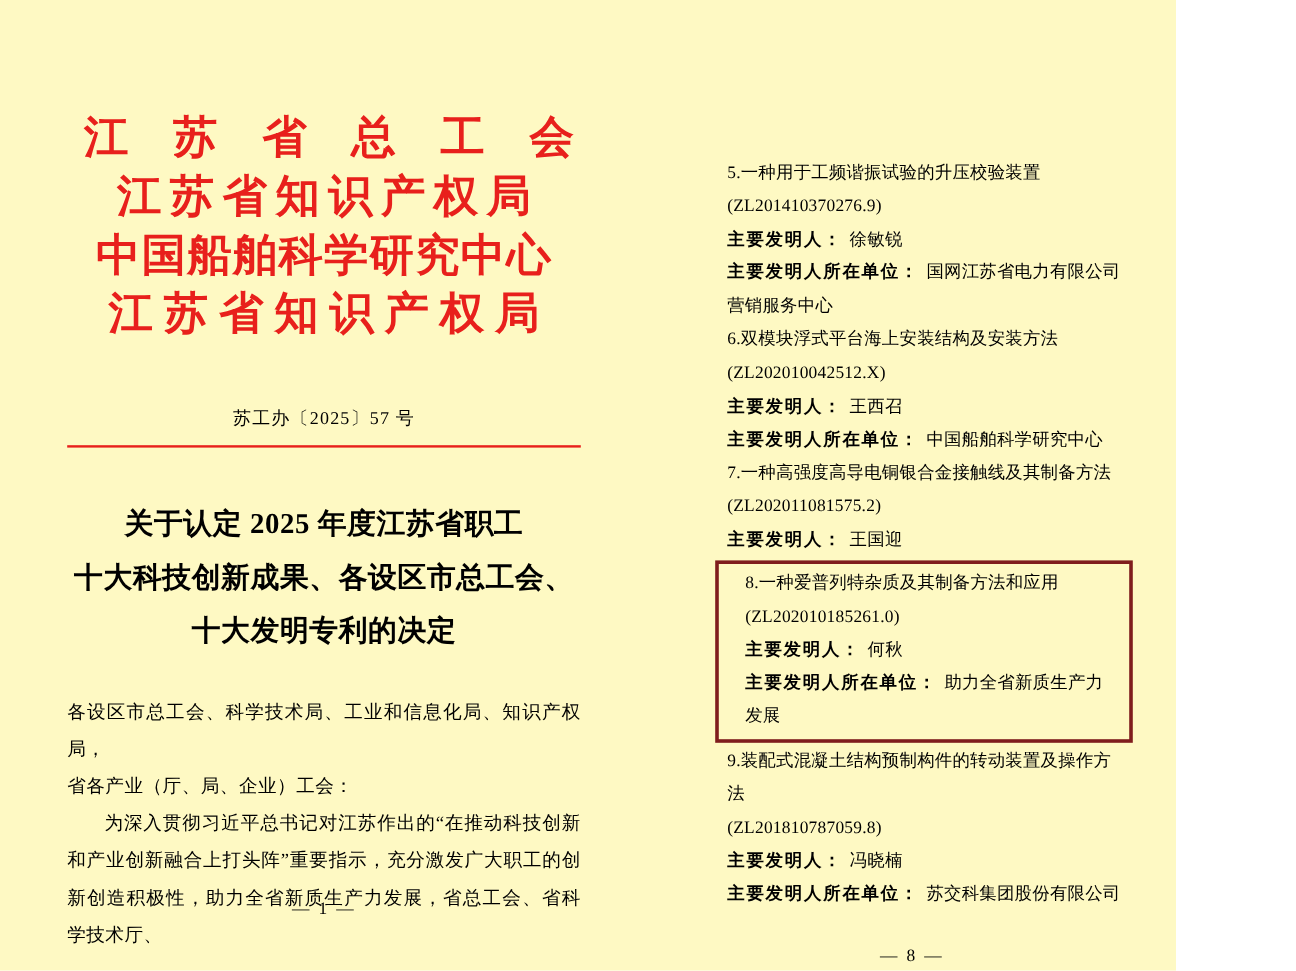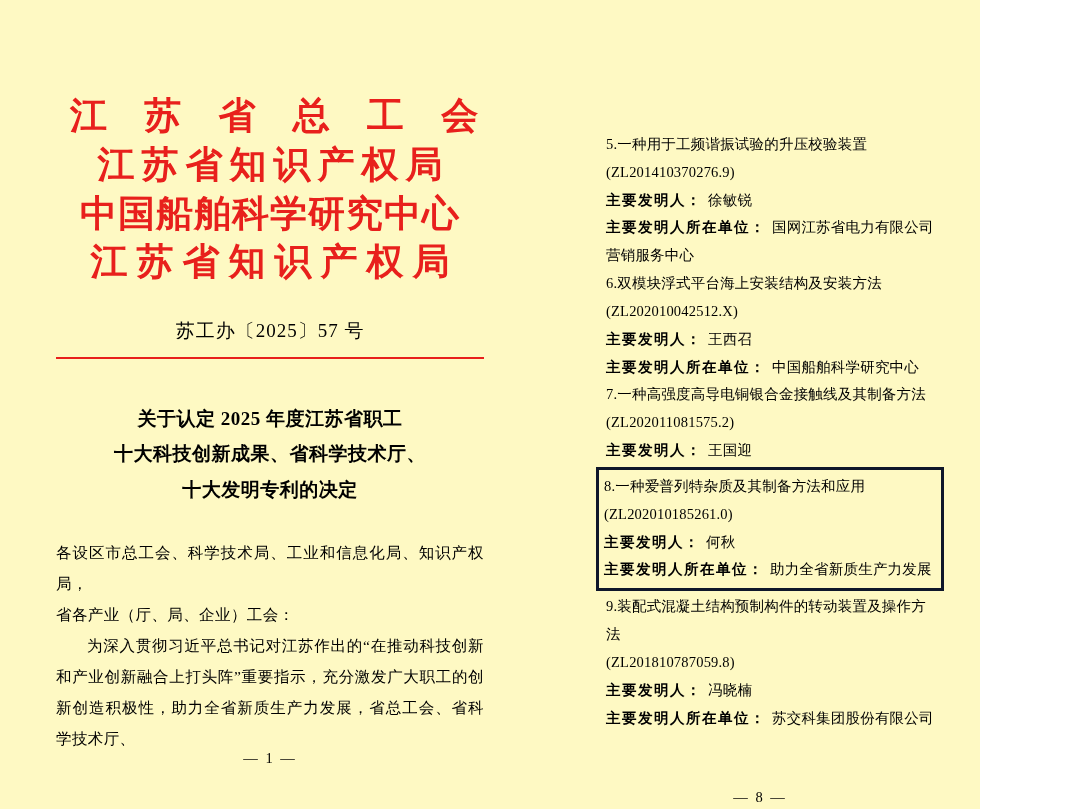--- a/index.html
+++ b/index.html
@@ -43,34 +43,34 @@
     letter-spacing: 1px;
     white-space: nowrap;
   }
   .masthead .line.l1 { letter-spacing: 14px; padding-left: 14px; }
   .masthead .line.l2 { letter-spacing: 7px; padding-left: 7px; }
   .masthead .line.l3 { letter-spacing: 1px; }
   .masthead .line.l4 { letter-spacing: 9px; padding-left: 9px; }
 
   .doc-number {
     text-align: center;
-    font-size: 19px;
-    margin-top: 31px;
+    font-size: 15px;
+    margin-top: 52px;
     letter-spacing: 1px;
   }
   .red-rule {
     margin-top: 13px;
     height: 2px;
     background: #e8201c;
     width: 100%;
   }
   .doc-title {
     text-align: center;
     font-weight: bold;
-    font-size: 19px;
+    font-size: 24px;
     line-height: 1.85;
     margin-top: 42px;
     letter-spacing: 0.5px;
   }
   .body-text {
     margin-top: 30px;
     font-size: 15.5px;
     line-height: 2.0;
     letter-spacing: 0.4px;
     text-align: justify;
@@ -106,23 +106,23 @@
   .entry .zl { }
   .entry .kv { }
   .entry .kv b {
     font-weight: bold;
     letter-spacing: 1.5px;
   }
   .entry .kv .val { margin-left: 6px; }
 
   .highlight-box {
     position: relative;
-    border: 3px solid #0f172a;
+    border: 3px solid #7f1d1d;
     margin: 2px -8px 2px -10px;
-    padding: 3px 8px 4px 5px;
+    padding: 3px 8px 4px 22px;
     box-sizing: border-box;
   }
 </style>
 </head>
 <body>
 
 <div class="page">
 
   <div class="left-page">
     <div class="masthead">
@@ -130,21 +130,21 @@
       <div class="line l2">江苏省知识产权局</div>
       <div class="line l3">中国船舶科学研究中心</div>
       <div class="line l4">江苏省知识产权局</div>
     </div>
 
     <div class="doc-number">苏工办〔2025〕57 号</div>
     <div class="red-rule"></div>
 
     <div class="doc-title">
       <div>关于认定 2025 年度江苏省职工</div>
-      <div>十大科技创新成果、省科学技术厅、</div>
+      <div>十大科技创新成果、各设区市总工会、</div>
       <div>十大发明专利的决定</div>
     </div>
 
     <div class="body-text">
       <p>各设区市总工会、科学技术局、工业和信息化局、知识产权局，</p>
       <p>省各产业（厅、局、企业）工会：</p>
       <p class="indent">为深入贯彻习近平总书记对江苏作出的“在推动科技创新和产业创新融合上打头阵”重要指示，充分激发广大职工的创新创造积极性，助力全省新质生产力发展，省总工会、省科学技术厅、</p>
     </div>
 
     <div class="page-num">— 1 —</div>

